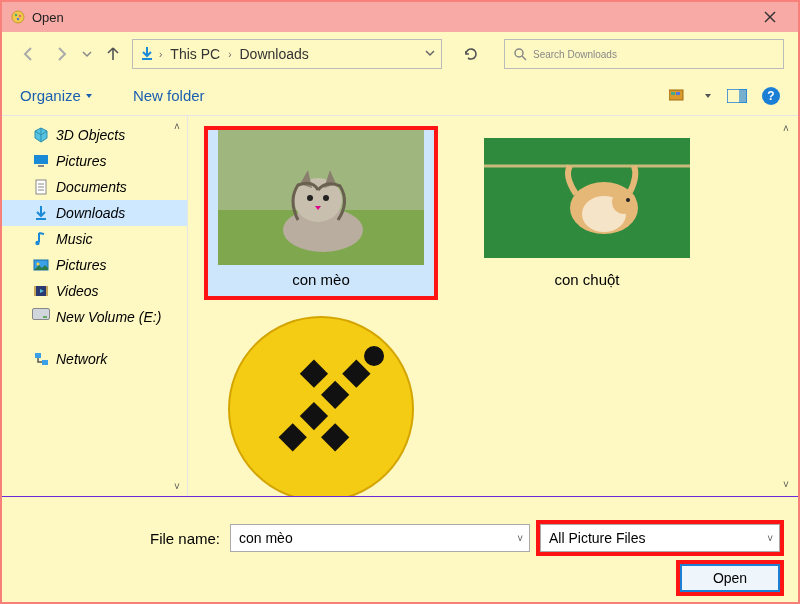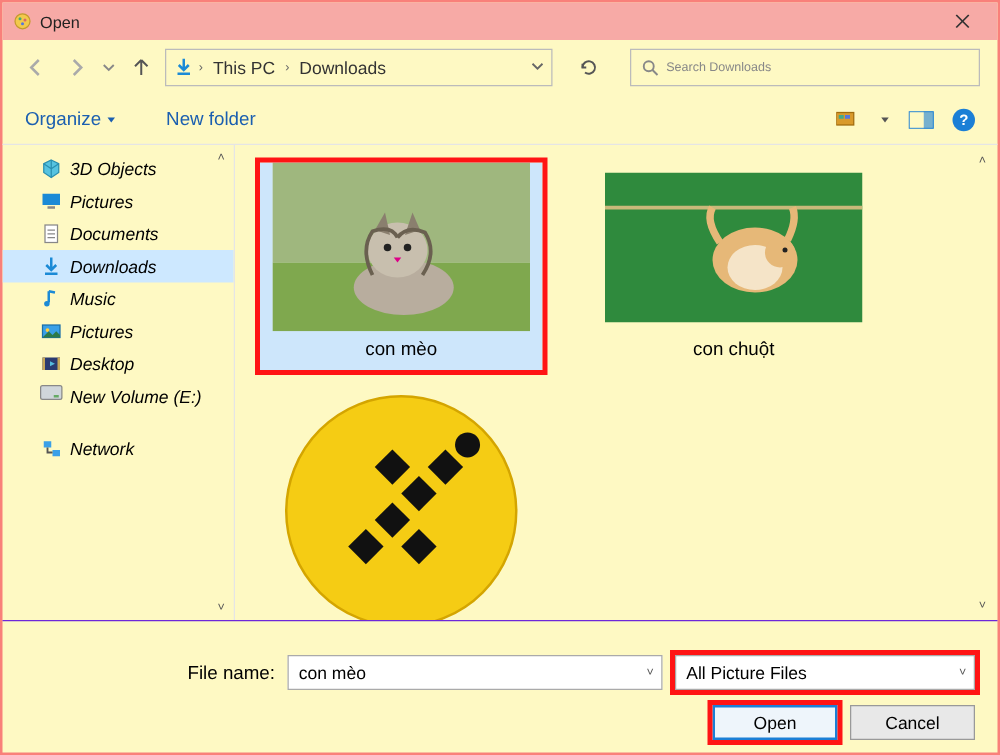--- a/index.html
+++ b/index.html
@@ -211,21 +211,21 @@
               </svg></span>
             <span>Pictures</span>
           </div>
           <div class="tree-item">
             <span class="ticon"><svg viewBox="0 0 18 18">
                 <rect x="2" y="4" width="14" height="10" fill="#2a3a70"></rect>
                 <rect x="2" y="4" width="2" height="10" fill="#c7a85a"></rect>
                 <rect x="14" y="4" width="2" height="10" fill="#c7a85a"></rect>
                 <path d="M8 7 L12 9 L8 11 Z" fill="#5bd"></path>
               </svg></span>
-            <span>Desktop</span>
+            <span>Videos</span>
           </div>
           <div class="tree-item">
             <span class="ticon">
               <div class="drive"></div>
             </span>
             <span>New Volume (E:)</span>
           </div>
           <div class="tree-item" style="margin-top: 16px;">
             <span class="ticon"><svg viewBox="0 0 18 18">
                 <rect x="3" y="3" width="6" height="5" fill="#3aa0e8"></rect>
@@ -303,17 +303,16 @@
         <span>con mèo</span>
         <span class="dd">˅</span>
       </div>
       <div class="combo filter highlight">
         <span>All Picture Files</span>
         <span class="dd">˅</span>
       </div>
     </div>
     <div class="row2">
       <div class="btn primary highlight">Open</div>
-      <div class="btn">Cancel</div>
     </div>
   </div>
 
 </div>
 
 </body></html>

